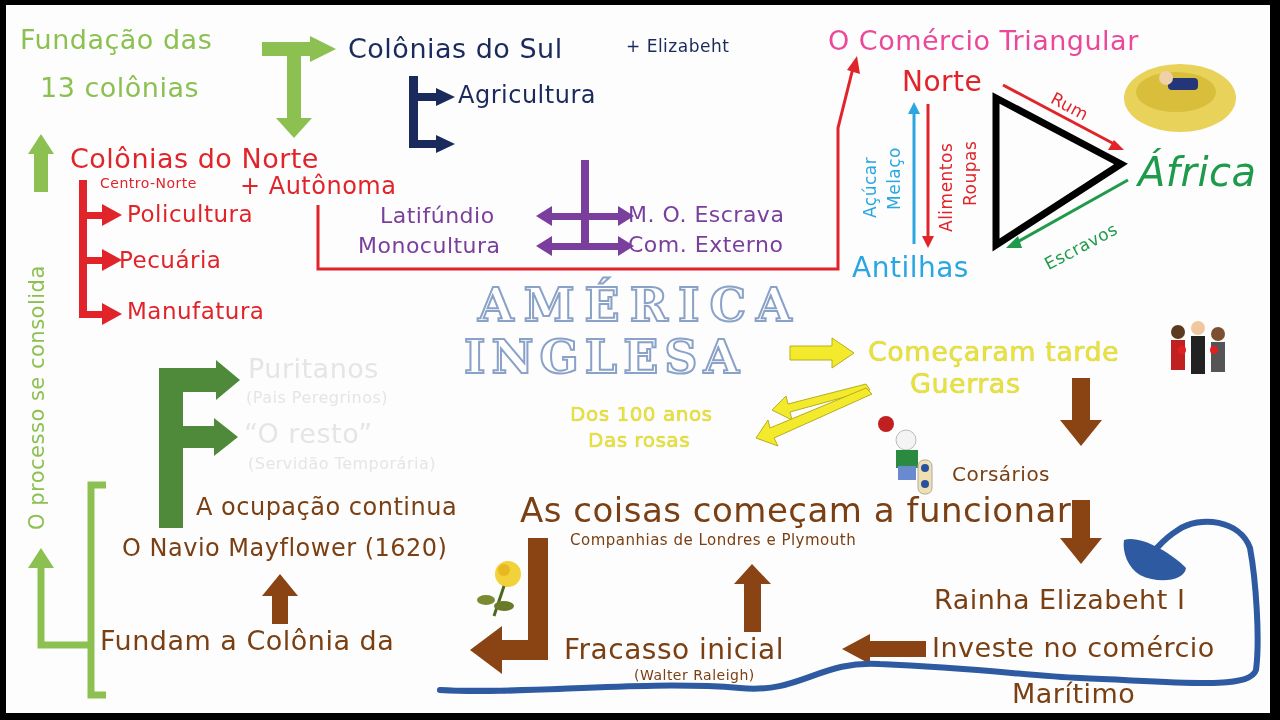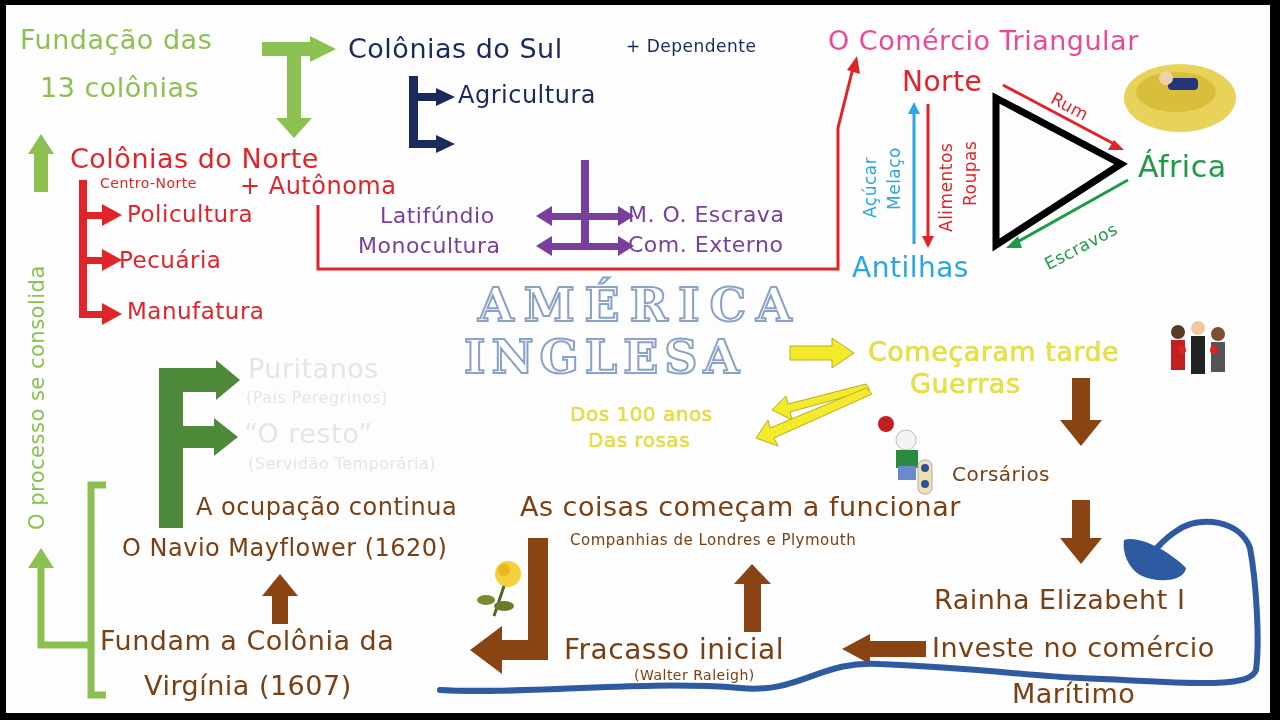--- a/index.html
+++ b/index.html
@@ -169,37 +169,37 @@
       <ellipse cx="486" cy="600" rx="9" ry="5" fill="#7a8a30"></ellipse>
       <ellipse cx="504" cy="606" rx="10" ry="5" fill="#6a7a28"></ellipse>
     </g>
   </svg>
 
   <div class="t green-l" style="left:20px;top:26px;font-size:27px;">Fundação das</div>
   <div class="t green-l" style="left:40px;top:74px;font-size:27px;">13 colônias</div>
   <div class="t green-l" style="left:27px;top:530px;font-size:21px;transform:rotate(-90deg);transform-origin:left top;">O processo se consolida</div>
 
   <div class="t navy" style="left:348px;top:35px;font-size:27px;">Colônias do Sul</div>
-  <div class="t navy" style="left:626px;top:38px;font-size:17px;">+ Dependente</div>
+  <div class="t navy" style="left:626px;top:38px;font-size:17px;">+ Elizabeht</div>
   <div class="t navy" style="left:458px;top:83px;font-size:24px;">Agricultura</div>
   <div class="t purple" style="left:380px;top:205px;font-size:22px;text-align:center;">Latifúndio</div>
   <div class="t purple" style="left:358px;top:235px;font-size:22px;">Monocultura</div>
   <div class="t purple" style="left:628px;top:204px;font-size:22px;">M. O. Escrava</div>
   <div class="t purple" style="left:628px;top:234px;font-size:22px;">Com. Externo</div>
 
   <div class="t red" style="left:70px;top:145px;font-size:27px;">Colônias do Norte</div>
   <div class="t red" style="left:100px;top:176px;font-size:14px;">Centro-Norte</div>
   <div class="t red" style="left:240px;top:174px;font-size:24px;">+ Autônoma</div>
   <div class="t red" style="left:127px;top:203px;font-size:23px;">Policultura</div>
   <div class="t red" style="left:119px;top:249px;font-size:23px;">Pecuária</div>
   <div class="t red" style="left:127px;top:300px;font-size:23px;">Manufatura</div>
 
   <div class="t gold" style="left:828px;top:27px;font-size:27px;">O Comércio Triangular</div>
   <div class="t red" style="left:902px;top:68px;font-size:28px;">Norte</div>
-  <div class="t green-d" style="left:1138px;top:152px;font-size:30px;">África</div>
+  <div class="t green-d" style="left:1138px;top:152px;font-size:40px;font-style:italic;">África</div>
   <div class="t blue-l" style="left:852px;top:254px;font-size:28px;">Antilhas</div>
   <div class="t red" style="left:1056px;top:90px;font-size:17px;transform:rotate(28deg);transform-origin:left top;">Rum</div>
   <div class="t green-d" style="left:1042px;top:258px;font-size:17px;transform:rotate(-28deg);transform-origin:left top;">Escravos</div>
   <div class="t blue-l" style="left:862px;top:218px;font-size:17px;transform:rotate(-90deg);transform-origin:left top;">Açúcar</div>
   <div class="t blue-l" style="left:886px;top:210px;font-size:17px;transform:rotate(-90deg);transform-origin:left top;">Melaço</div>
   <div class="t red" style="left:938px;top:232px;font-size:17px;transform:rotate(-90deg);transform-origin:left top;">Alimentos</div>
   <div class="t red" style="left:962px;top:206px;font-size:17px;transform:rotate(-90deg);transform-origin:left top;">Roupas</div>
 
   <div class="title-outline" style="left:478px;top:282px;font-size:46px;">AMÉRICA</div>
   <div class="title-outline" style="left:464px;top:334px;font-size:46px;letter-spacing:6px;">INGLESA</div>
@@ -210,25 +210,24 @@
   <div class="t yellow" style="left:588px;top:430px;font-size:20px;">Das rosas</div>
 
   <div class="t brown" style="left:952px;top:464px;font-size:20px;">Corsários</div>
   <div class="t brown" style="left:934px;top:586px;font-size:27px;">Rainha Elizabeht I</div>
   <div class="t brown" style="left:932px;top:634px;font-size:27px;">Investe no comércio</div>
   <div class="t brown" style="left:1012px;top:680px;font-size:27px;">Marítimo</div>
 
   <div class="t brown" style="left:564px;top:636px;font-size:28px;">Fracasso inicial</div>
   <div class="t brown" style="left:634px;top:668px;font-size:14px;">(Walter Raleigh)</div>
 
-  <div class="t brown" style="left:520px;top:493px;font-size:27px;">As coisas começam a funcionar</div>
+  <div class="t brown" style="left:520px;top:493px;font-size:34px;">As coisas começam a funcionar</div>
   <div class="t brown" style="left:570px;top:533px;font-size:15px;">Companhias de Londres e Plymouth</div>
 
   <div class="t brown" style="left:100px;top:627px;font-size:27px;">Fundam a Colônia da</div>
-  <div class="t brown" style="left:144px;top:672px;font-size:27px;">Virgínia (1607)</div>
   <div class="t brown" style="left:122px;top:536px;font-size:24px;">O Navio Mayflower (1620)</div>
   <div class="t brown" style="left:196px;top:495px;font-size:24px;">A ocupação continua</div>
 
   <div class="t green-m" style="left:248px;top:355px;font-size:27px;">Puritanos</div>
   <div class="t green-m" style="left:246px;top:390px;font-size:16px;">(Pais Peregrinos)</div>
   <div class="t green-m" style="left:244px;top:420px;font-size:27px;">“O resto”</div>
   <div class="t green-m" style="left:248px;top:456px;font-size:16px;">(Servidão Temporária)</div>
 </div>
 
 </body></html>

